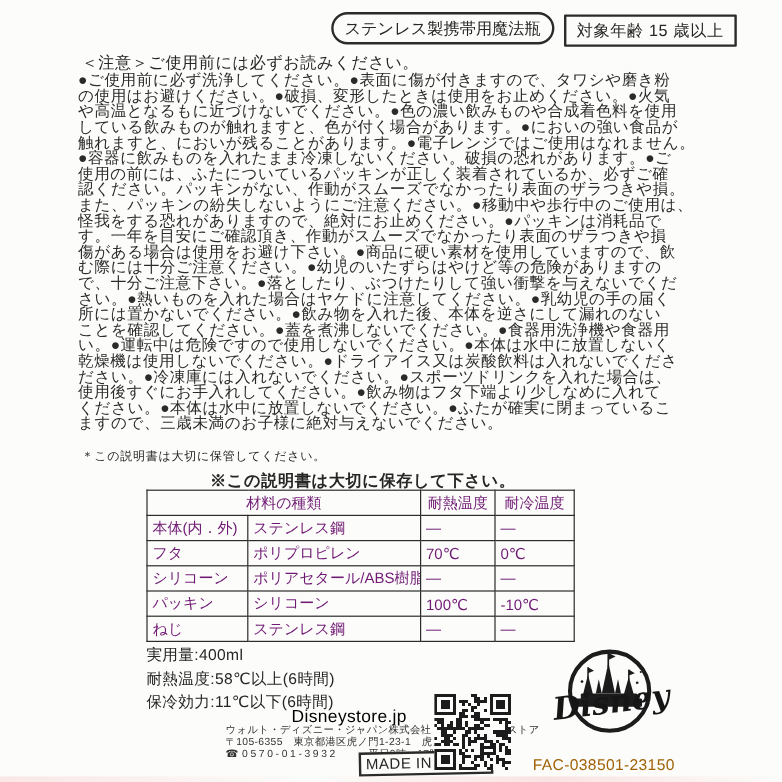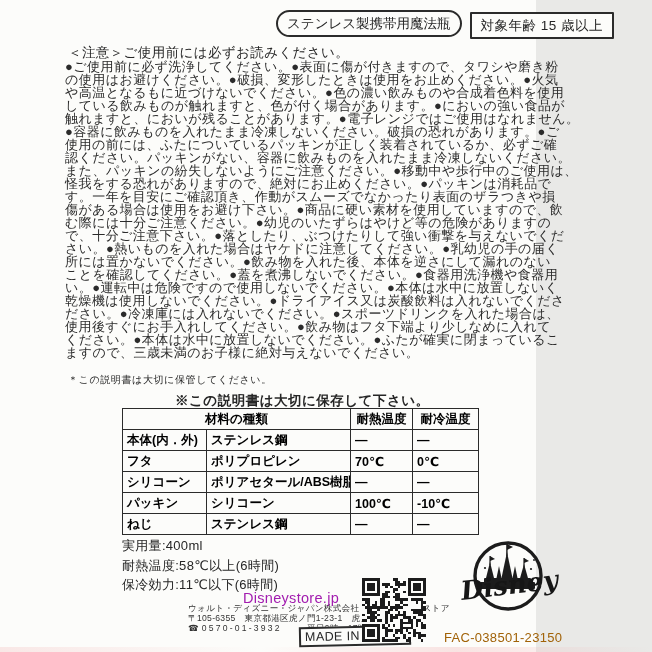--- a/index.html
+++ b/index.html
@@ -3,21 +3,21 @@
 <meta charset="utf-8">
 <style>
   html,body{margin:0;padding:0;}
   body{
     width:652px;height:652px;overflow:hidden;
     background:#e9e9e7;
     font-family:"Liberation Sans","DejaVu Sans",sans-serif;
     color:#262626;
   }
   .page{
-    position:relative;width:536px;height:652px;
+    position:relative;width:652px;height:652px;
     background:#fcfcfa;
   }
   
   .header-badges{
     position:absolute;top:10px;left:276px;
     display:flex;gap:8px;align-items:flex-start;
   }
   .badge{
     border:2px solid #2b2b2b;
     font-size:13.5px;line-height:1;
@@ -49,36 +49,36 @@
   
   table.materials{
     position:absolute;left:122px;top:408px;
     border-collapse:collapse;table-layout:fixed;
     width:356px;font-size:12.5px;
   }
   table.materials th,table.materials td{
     border:1.6px solid #2b2b2b;
     padding:1px 4px;height:18px;
     white-space:nowrap;overflow:hidden;
-    font-weight:bold;text-align:left;
-    background:#fcfcfa;color:#000000;
+    font-weight:normal;text-align:left;
+    background:#fcfcfa;color:#701a75;
   }
   table.materials th{text-align:center;}
   .col-part{width:84px;}
   .col-mat{width:144px;}
   .col-heat{width:62px;}
   .col-cold{width:66px;}
   td.dash{color:#9a9a98;}
   
   .specs{position:absolute;left:122px;top:536px;}
   .specs div{font-size:13px;line-height:19.5px;letter-spacing:.3px;white-space:nowrap;}
   
   .website{
     position:absolute;left:243px;top:590px;
-    font-size:14.5px;letter-spacing:.3px;color:#a21caf;
+    font-size:14.5px;letter-spacing:.3px;color:#000000;
   }
   .company{position:absolute;left:188px;top:604px;width:300px;}
   .company .cline{font-size:8.6px;line-height:9.8px;letter-spacing:.3px;white-space:nowrap;color:#333;}
   .company .cline .digits{letter-spacing:2.2px;}
   .copyright{
     position:absolute;left:196px;top:629px;
     font-size:12.5px;letter-spacing:.8px;color:#2b2b2b;margin-top:40px;
   }
   .made-in{
     position:absolute;left:299px;top:626px;
@@ -110,21 +110,21 @@
   <div class="notice-heading">＜注意＞ご使用前には必ずお読みください。</div>
 
   <div class="notice-body">
     <div class="bline">●ご使用前に必ず洗浄してください。●表面に傷が付きますので、タワシや磨き粉</div>
     <div class="bline">の使用はお避けください。●破損、変形したときは使用をお止めください。●火気</div>
     <div class="bline">や高温となるもに近づけないでください。●色の濃い飲みものや合成着色料を使用</div>
     <div class="bline">している飲みものが触れますと、色が付く場合があります。●においの強い食品が</div>
     <div class="bline">触れますと、においが残ることがあります。●電子レンジではご使用はなれません。</div>
     <div class="bline">●容器に飲みものを入れたまま冷凍しないください。破損の恐れがあります。●ご</div>
     <div class="bline">使用の前には、ふたについているパッキンが正しく装着されているか、必ずご確</div>
-    <div class="bline">認ください。パッキンがない、容器に飲みものを入れたまま冷凍しないください。</div>
+    <div class="bline">認ください。パッキンがない、作動がスムーズでなかったり表面のザラつきや損。</div>
     <div class="bline">また、パッキンの紛失しないようにご注意ください。●移動中や歩行中のご使用は、</div>
     <div class="bline">怪我をする恐れがありますので、絶対にお止めください。●パッキンは消耗品で</div>
     <div class="bline">す。一年を目安にご確認頂き、作動がスムーズでなかったり表面のザラつきや損</div>
     <div class="bline">傷がある場合は使用をお避け下さい。●商品に硬い素材を使用していますので、飲</div>
     <div class="bline">む際には十分ご注意ください。●幼児のいたずらはやけど等の危険がありますの</div>
     <div class="bline">で、十分ご注意下さい。●落としたり、ぶつけたりして強い衝撃を与えないでくだ</div>
     <div class="bline">さい。●熱いものを入れた場合はヤケドに注意してください。●乳幼児の手の届く</div>
     <div class="bline">所には置かないでください。●飲み物を入れた後、本体を逆さにして漏れのない</div>
     <div class="bline">ことを確認してください。●蓋を煮沸しないでください。●食器用洗浄機や食器用</div>
     <div class="bline">い。●運転中は危険ですので使用しないでください。●本体は水中に放置しないく</div>

